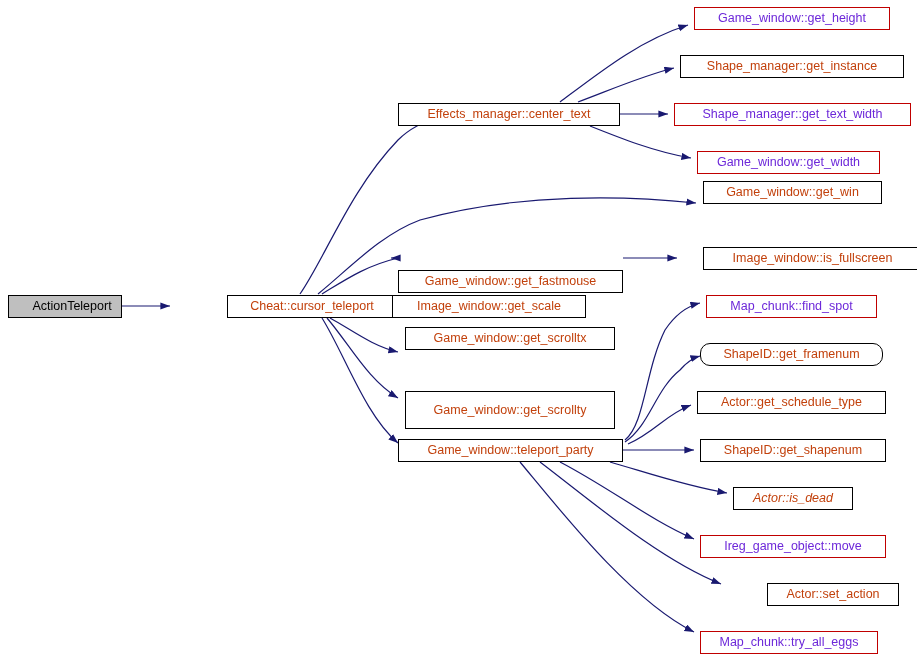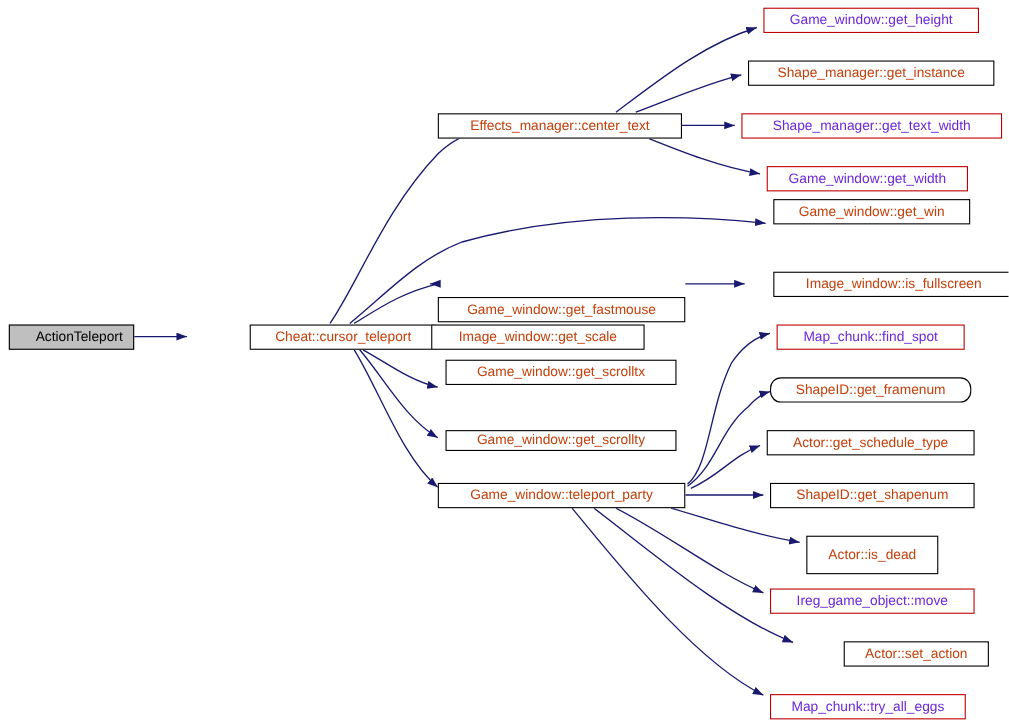--- a/index.html
+++ b/index.html
@@ -92,22 +92,22 @@
       <div class="node red" style="left: 674px; top: 103px; width: 237px; height: 23px;">Shape_manager::get_text_width</div>
       <div class="node red" style="left: 697px; top: 151px; width: 183px; height: 23px;">Game_window::get_width</div>
       <div class="node" style="left: 703px; top: 181px; width: 179px; height: 23px;">Game_window::get_win</div>
       <div class="node" style="left: 398px; top: 235px; width: 225px; height: 23px; margin-top: 35px;">Game_window::get_fastmouse</div>
       <div class="node" style="left: 683px; top: 247px; width: 219px; height: 23px; margin-left: 20px;">Image_window::is_fullscreen</div>
       <div class="node" style="left: 392px; top: 295px; width: 194px; height: 23px;">Image_window::get_scale</div>
       <div class="node red" style="left: 706px; top: 295px; width: 171px; height: 23px;">Map_chunk::find_spot</div>
       <div class="node" style="left: 405px; top: 327px; width: 210px; height: 23px;">Game_window::get_scrolltx</div>
       <div class="node" style="left: 700px; top: 343px; width: 183px; height: 23px; border-radius: 10px;">ShapeID::get_framenum</div>
       <div class="node" style="left: 697px; top: 391px; width: 189px; height: 23px;">Actor::get_schedule_type</div>
-      <div class="node" style="left: 405px; top: 391px; width: 210px; height: 19px;">Game_window::get_scrollty</div>
+      <div class="node" style="left: 405px; top: 391px; width: 210px; height: 38px;">Game_window::get_scrollty</div>
       <div class="node" style="left: 398px; top: 439px; width: 225px; height: 23px;">Game_window::teleport_party</div>
       <div class="node" style="left: 700px; top: 439px; width: 186px; height: 23px;">ShapeID::get_shapenum</div>
-      <div class="node" style="left: 733px; top: 487px; width: 120px; height: 35px;">Actor::is_dead</div>
+      <div class="node" style="left: 733px; top: 487px; width: 120px; height: 23px; font-style: italic;">Actor::is_dead</div>
       <div class="node red" style="left: 700px; top: 535px; width: 186px; height: 23px; text-align: center;">Ireg_game_object::move</div>
       <div class="node" style="left: 727px; top: 583px; width: 132px; height: 23px; margin-left: 40px;">Actor::set_action</div>
       <div class="node red" style="left: 700px; top: 631px; width: 178px; height: 23px;">Map_chunk::try_all_eggs</div>
     </div>
 
 </div>
 
 </body></html>

